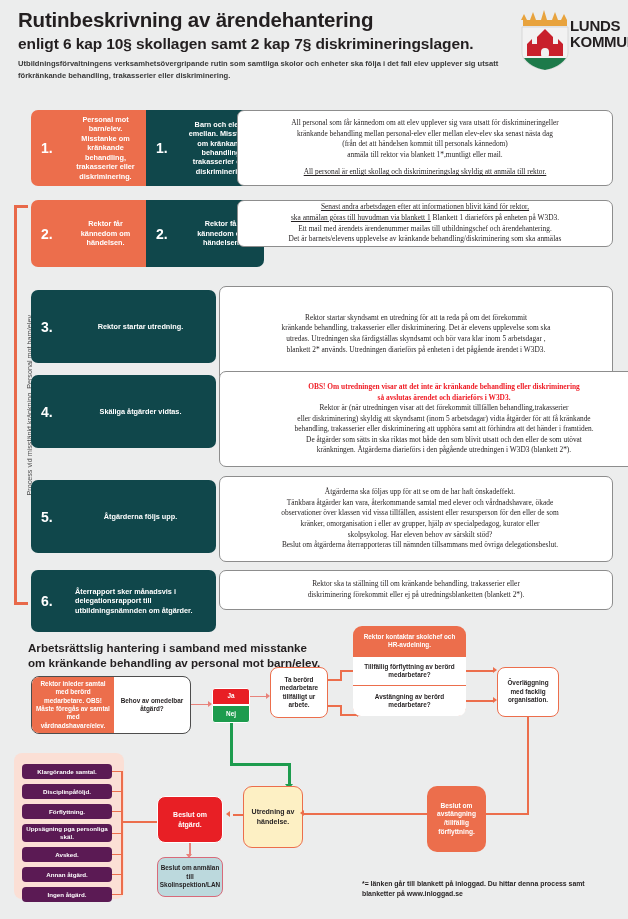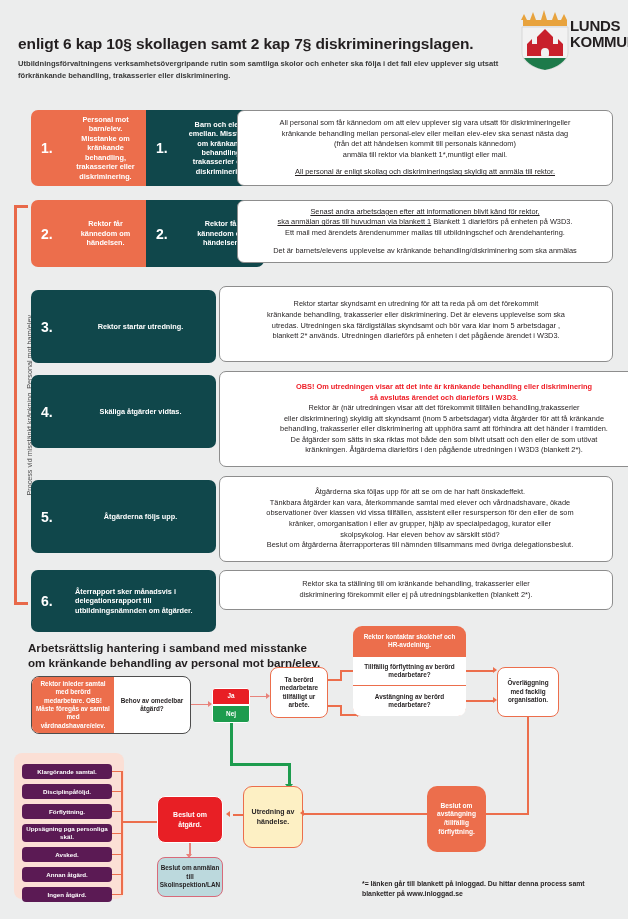--- a/index.html
+++ b/index.html
@@ -32,21 +32,21 @@
   
   .step{position:absolute;}
   .lbl{position:absolute;border-radius:7px;display:flex;align-items:center;color:#fff;box-sizing:border-box;}
   .lbl .num{font-size:14px;font-weight:bold;padding-left:10px;width:30px;flex:none;}
   .lbl .txt{flex:1;text-align:center;font-size:7.3px;font-weight:bold;line-height:9.4px;padding-right:6px;}
   .orange{background:#ec6e4c;}
   .teal{background:#10474b;}
   .desc{
     position:absolute;background:#fff;border:1px solid #8d8d8d;border-radius:7px;
     box-sizing:border-box;display:flex;flex-direction:column;justify-content:center;
-    text-align:center;font-size:7.4px;line-height:10.6px;padding:5px 8px;
+    text-align:center;font-size:7.4px;line-height:10.6px;padding:5px 8px;font-family:Liberation Serif, serif;
   }
   .desc p{margin:0;}
   .desc .gap{height:7px;}
   .u{text-decoration:underline;}
   .red{color:#ef1c25;font-weight:bold;}
 
   
   .sec2-title{position:absolute;left:28px;top:640px;font-size:11.6px;font-weight:bold;line-height:15px;}
 
   
@@ -78,20 +78,21 @@
 
   .footnote{position:absolute;left:362px;top:879px;width:250px;font-size:6.9px;
             font-weight:bold;line-height:10px;color:#231f20;}
 </style>
 </head>
 <body>
 
 <div class="page">
 
   <div class="header">
+    <div class="title1">Rutinbeskrivning av ärendehantering</div>
     <div class="title2">enligt 6 kap 10§ skollagen samt 2 kap 7§ diskrimineringslagen.</div>
     <div class="subtitle">Utbildningsförvaltningens verksamhetsövergripande rutin som samtliga skolor och enheter ska följa i det fall elev upplever sig utsatt förkränkande behandling, trakasserier eller diskriminering.</div>
 
     <svg class="logo" viewBox="0 0 104 62">
       <path d="M10 12 h44 v6 h-44 z" fill="#e8a33d"></path>
       <path d="M11 6 l3 6 h-6 z M20 4 l3 8 h-6 z M31 2 l3 10 h-6 z M42 4 l3 8 h-6 z M51 6 l3 6 h-6 z" fill="#e8a33d"></path>
       <path d="M9 19 h46 v26 c0 8 -10 15 -23 17 c-13 -2 -23 -9 -23 -17 z" fill="#f2f2f2" stroke="#cfcfcf" stroke-width="0.7"></path>
       <path d="M32 21 l8 8 v7 h5 v-5 l5 5 v12 h-36 v-12 l5 -5 v5 h5 v-7 z" fill="#c8202c"></path>
       <rect x="28" y="40" width="8" height="10" rx="4" fill="#f2f2f2"></rect>
       <path d="M11 50 c6 9 17 11 21 12 c4 -1 15 -3 21 -12 z" fill="#1d7a4a"></path>
@@ -128,35 +129,35 @@
 
   <div class="step">
     <div class="lbl orange" style="left:31px;top:200px;width:115px;height:67px;border-radius:7px 0 0 7px;">
       <span class="num">2.</span>
       <span class="txt">Rektor får kännedom om händelsen.</span>
     </div>
     <div class="lbl teal" style="left:146px;top:200px;width:118px;height:67px;border-radius:0 7px 7px 0;">
       <span class="num">2.</span>
       <span class="txt">Rektor får kännedom om händelsen.</span>
     </div>
-    <div class="desc" style="left:237px;top:200px;width:376px;height:63px;">
+    <div class="desc" style="left:237px;top:200px;width:376px;height:47px;">
       <p class="u">Senast andra arbetsdagen efter att informationen blivit känd för rektor,</p>
       <p><span class="u">ska anmälan göras till huvudman via blankett 1</span><span> Blankett 1 diarieförs på enheten på W3D3.</span></p>
       <p>Ett mail med ärendets ärendenummer mailas till utbildningschef och ärendehantering.</p>
       <div class="gap"></div>
       <p>Det är barnets/elevens upplevelse av kränkande behandling/diskriminering som ska anmälas</p>
     </div>
   </div>
 
   <div class="step">
     <div class="lbl teal" style="left:31px;top:290px;width:185px;height:73px;">
       <span class="num">3.</span>
       <span class="txt">Rektor startar utredning.</span>
     </div>
-    <div class="desc" style="left:219px;top:286px;width:394px;height:76px;">
+    <div class="desc" style="left:219px;top:286px;width:394px;height:103px;">
       <p>Rektor startar skyndsamt en utredning för att ta reda på om det förekommit</p>
       <p>kränkande behandling, trakasserier eller diskriminering. Det är elevens upplevelse som ska</p>
       <p>utredas. Utredningen ska färdigställas skyndsamt och bör vara klar inom 5 arbetsdagar ,</p>
       <p>blankett 2* används. Utredningen diarieförs på enheten i det pågående ärendet i W3D3.</p>
       <div class="gap"></div>
     </div>
   </div>
 
   <div class="step">
     <div class="lbl teal" style="left:31px;top:375px;width:185px;height:73px;">

